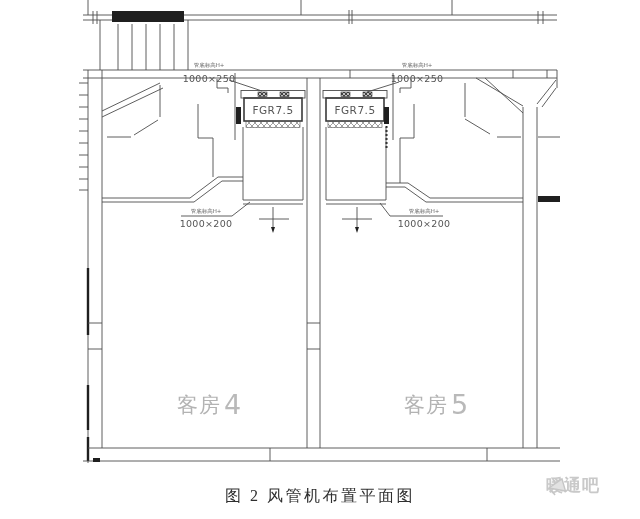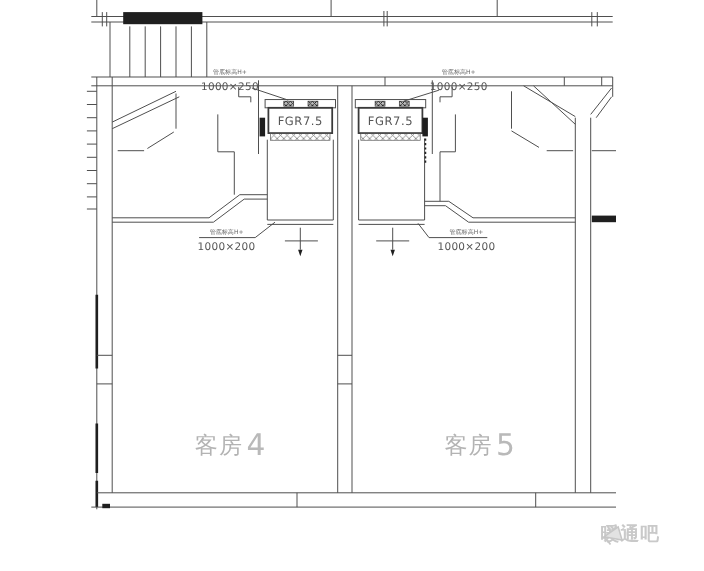--- a/index.html
+++ b/index.html
@@ -161,20 +161,21 @@
       <path class="ln" d="M443 216 H390 L380 203"></path>
       <text class="cad note" x="424" y="213" text-anchor="middle">管底标高H+</text>
       <text class="cad dim" x="424" y="227" text-anchor="middle">1000×200</text>
     </g>
 
     <text class="cad room" x="177" y="412"><tspan>客房</tspan><tspan class="roomnum" dx="3" dy="2">4</tspan></text>
 
     <text class="cad room" x="404" y="412"><tspan>客房</tspan><tspan class="roomnum" dx="3" dy="2">5</tspan></text>
   </svg>
 
+  <div class="caption">图 2  风管机布置平面图</div>
 
   <div class="watermark">
     <svg width="26" height="22" viewBox="0 0 26 22">
       <path d="M3 14 L16 5 L19.5 17 Z" fill="#e2e2e2" stroke="#c6c6c6" stroke-width="1.4"></path>
       <path d="M6 17 L9 21" stroke="#c6c6c6" stroke-width="1.6" fill="none"></path>
       <path d="M20 6 Q24 9 22.5 14" stroke="#cfcfcf" stroke-width="1.3" fill="none"></path>
     </svg>
     <span class="brand">暖通吧</span>
   </div>
 

